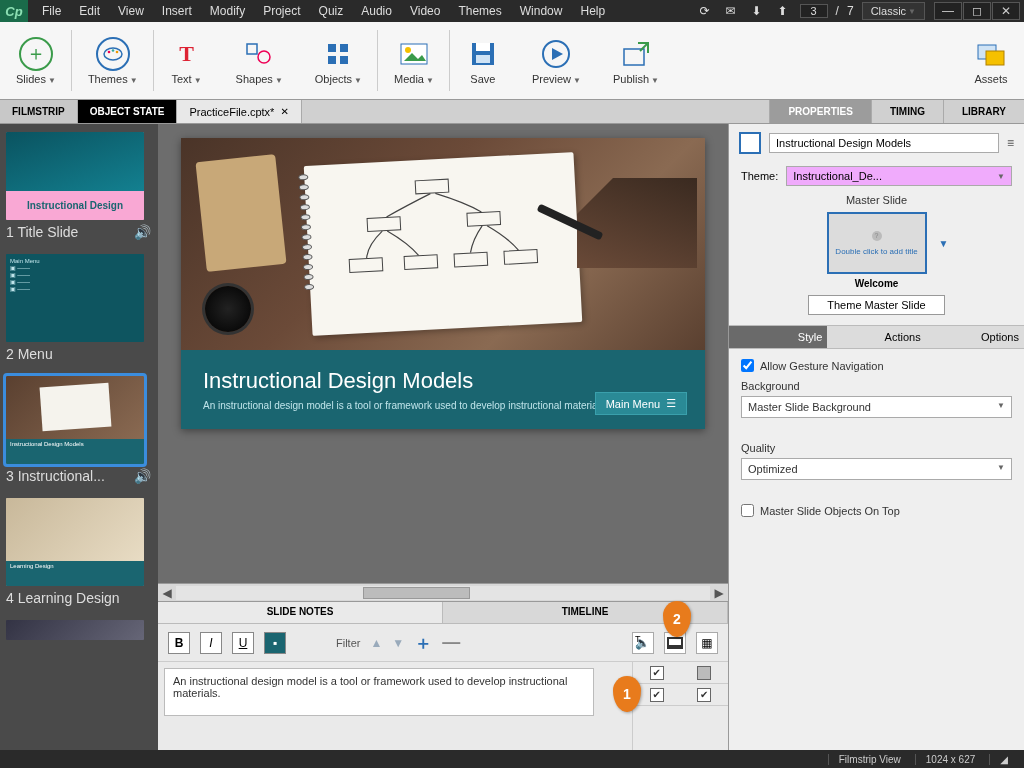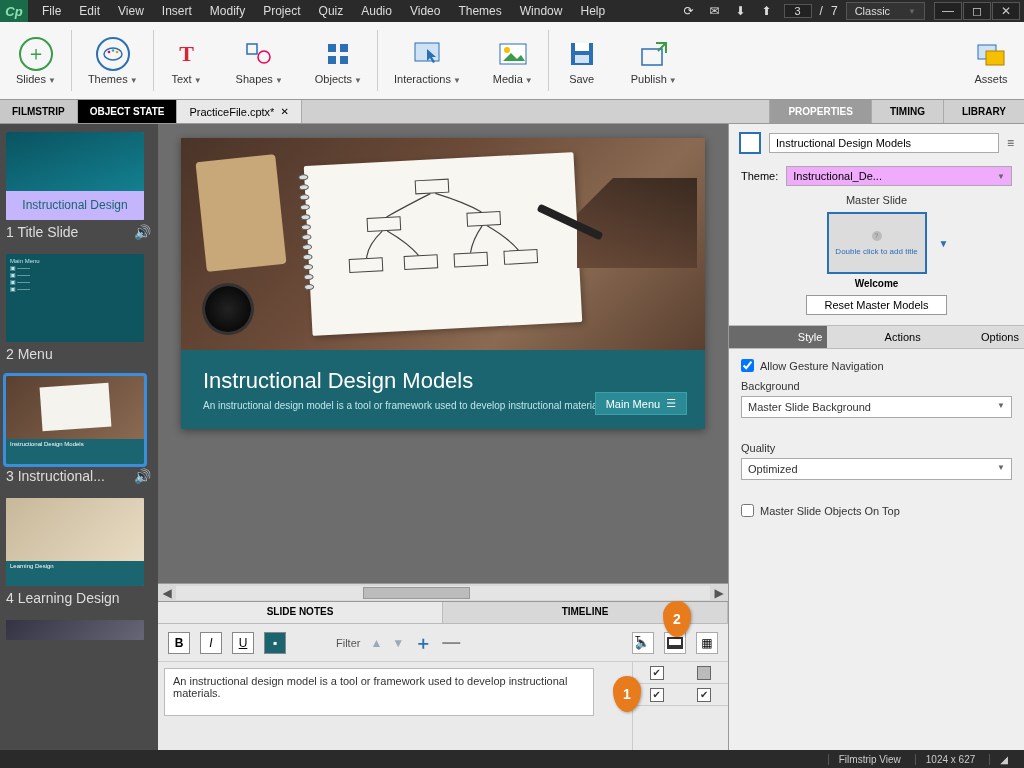--- a/index.html
+++ b/index.html
@@ -5,21 +5,21 @@
 * { margin: 0; padding: 0; box-sizing: border-box; font-family: "Segoe UI", Tahoma, sans-serif; }
 body { width: 1024px; height: 768px; overflow: hidden; background: #3a3a3a; font-size: 12px; }
 
 .titlebar { height: 22px; background: #2a2a2a; display: flex; align-items: center; color: #ddd; }
 .titlebar .logo { width: 28px; height: 22px; background: #1a6b4a; display: flex; align-items: center; justify-content: center; font-weight: bold; font-style: italic; font-size: 13px; color: #8de0b4; }
 .titlebar .menus { display: flex; gap: 2px; padding-left: 6px; }
 .titlebar .menus span { padding: 2px 8px; cursor: default; }
 .titlebar .right { margin-left: auto; display: flex; align-items: center; gap: 8px; padding-right: 4px; }
 .titlebar .icon { width: 18px; height: 14px; display: inline-flex; align-items: center; justify-content: center; }
 .titlebar .pagebox { background: #222; border: 1px solid #555; color: #ddd; width: 28px; text-align: center; font-size: 11px; }
-.titlebar .classic { padding: 2px 8px; background: #333; border: 1px solid #555; display: flex; align-items: center; gap: 16px; font-size: 11px;}
+.titlebar .classic { padding: 2px 8px; background: #333; border: 1px solid #555; display: flex; align-items: center; gap: 0; font-size: 11px;}
 .winctrl { display: flex; gap: 0; }
 .winctrl div { width: 28px; height: 18px; background: #222; border: 1px solid #555; display: flex; align-items: center; justify-content: center; color: #ccc; margin-left: 1px;}
 
 .ribbon { background: #f6f6f6; height: 78px; display: flex; border-bottom: 1px solid #999; }
 .ribbon-group { display: flex; flex-direction: column; align-items: center; justify-content: center; padding: 4px 16px; position: relative; }
 .ribbon-group.sep::after { content:""; position:absolute; right:0; top:8px; bottom:8px; width:1px; background:#ccc; }
 .ribbon-icon { width: 34px; height: 34px; border-radius: 50%; display: flex; align-items: center; justify-content: center; margin-bottom: 2px; }
 .ribbon-plain { width: 34px; height: 34px; display: flex; align-items: center; justify-content: center; margin-bottom: 2px; }
 .ribbon-label { font-size: 11px; color: #333; }
 .drop-caret { font-size: 8px; color: #666; margin-left: 2px; }
@@ -90,21 +90,21 @@
 .prop-tab.active { background:#6a6a6a; color:#fff;}
 .prop-body { padding:10px 12px; font-size:11px; color:#333;}
 .prop-body label { display:flex; align-items:center; gap:6px; margin-bottom:8px;}
 .prop-sec { margin-top:6px; margin-bottom:4px; font-size:11px;}
 .prop-sel { width:100%; border:1px solid #aaa; background:#fff; padding:4px 6px; font-size:11px; display:flex; justify-content:space-between; margin-bottom:24px;}
 
 .statusbar { height:18px; background:#2a2a2a; color:#ccc; font-size:10px; display:flex; align-items:center; justify-content:flex-end; padding:0 6px; gap:4px;}
 .statusbar .seg { border-left:1px solid #555; padding:0 10px;}
 
 
-.m1-top{flex:2;background:linear-gradient(160deg,#0a5360,#138090);} .m1-bot{flex:1;background:#c4b5fd;display:flex;align-items:center;justify-content:center;color:#1a6570;font-size:12px;font-weight:normal;}
+.m1-top{flex:2;background:linear-gradient(160deg,#0a5360,#138090);} .m1-bot{flex:1;background:#f9a8d4;display:flex;align-items:center;justify-content:center;color:#1a6570;font-size:10px;font-weight:bold;}
 .m2{display:flex;} .m2-l{width:30%;background:#e8f2f4;} .m2-r{flex:1;background:#0e5560;padding:4px;color:#bfe4ea;font-size:6px;}
 .m3-top{flex:3;background:linear-gradient(135deg,#5a4030,#8a6a52);display:flex;align-items:center;justify-content:center;} .m3-nb{width:50%;height:70%;background:#f5f3ed;transform:rotate(-4deg);} .m3-bot{flex:1;background:#1a6570;color:#fff;font-size:6px;padding:2px 4px;}
 .m4-top{flex:3;background:linear-gradient(135deg,#c8b89a,#e8dcc4);} .m4-bot{flex:1;background:#1a6570;color:#fff;font-size:6px;padding:2px 4px;}
 </style>
 </head>
 <body>
 
 <div class="titlebar">
   <div class="logo">Cp</div>
   <div class="menus">
@@ -174,48 +174,48 @@
     <div class="ribbon-plain">
         <svg width="24" height="24">
           <rect x="2" y="2" width="8" height="8" fill="#2b6fb5"></rect>
           <rect x="14" y="2" width="8" height="8" fill="#2b6fb5"></rect>
           <rect x="2" y="14" width="8" height="8" fill="#2b6fb5"></rect>
           <rect x="14" y="14" width="8" height="8" fill="#2b6fb5"></rect>
         </svg>
       </div>
     <div class="ribbon-label"><span>Objects</span><span class="drop-caret">▼</span></div>
   </div>
-  <div class="ribbon-group">
-    <div class="ribbon-plain">
-        <svg width="28" height="26">
-          <rect x="2" y="2" width="24" height="18" fill="#cfe3f5" stroke="#2b6fb5"></rect>
-          <path d="M14 8 L14 20 L17 17 L20 22 L22 21 L19 16 L23 16 Z" fill="#2b6fb5"></path>
-        </svg>
-      </div>
-    <div class="ribbon-label"><span>Interactions</span><span class="drop-caret">▼</span></div>
-  </div>
   <div class="ribbon-group sep">
     <div class="ribbon-plain">
         <svg width="28" height="22">
           <rect x="1" y="1" width="26" height="20" fill="#fff" stroke="#2b6fb5"></rect>
           <circle cx="8" cy="7" r="3" fill="#f5c000"></circle>
           <path d="M4 18 L12 10 L18 16 L22 12 L26 18 Z" fill="#3a9b4a"></path>
         </svg>
       </div>
     <div class="ribbon-label"><span>Media</span><span class="drop-caret">▼</span></div>
   </div>
   <div class="ribbon-group">
     <div class="ribbon-plain">
         <svg width="26" height="26">
           <rect x="2" y="2" width="22" height="22" fill="#2b6fb5"></rect>
           <rect x="6" y="2" width="14" height="8" fill="#fff"></rect>
           <rect x="6" y="14" width="14" height="8" fill="#cfe3f5"></rect>
         </svg>
       </div>
     <div class="ribbon-label"><span>Save</span></div>
+  </div>
+  <div class="ribbon-group">
+    <div class="ribbon-plain">
+        <svg width="30" height="30">
+          <circle cx="15" cy="15" r="13" fill="none" stroke="#2b6fb5" stroke-width="2"></circle>
+          <path d="M11 9 L22 15 L11 21 Z" fill="#2b6fb5"></path>
+        </svg>
+      </div>
+    <div class="ribbon-label"><span>Preview</span><span class="drop-caret">▼</span></div>
   </div>
   <div class="ribbon-group">
     <div class="ribbon-plain">
         <svg width="28" height="26">
           <rect x="2" y="8" width="20" height="16" fill="none" stroke="#2b6fb5" stroke-width="1.5"></rect>
           <path d="M16 2 L26 2 L26 12" fill="none" stroke="#3a9b4a" stroke-width="2"></path>
           <path d="M26 2 L18 10" stroke="#3a9b4a" stroke-width="2"></path>
         </svg>
       </div>
     <div class="ribbon-label"><span>Publish</span><span class="drop-caret">▼</span></div>
@@ -427,21 +427,21 @@
     </div>
     <div class="master-label">Master Slide</div>
     <div style="position:relative;display:flex;justify-content:center;">
       <div class="master-prev">
         <div style="width:10px;height:10px;background:#bbb;border-radius:50%;display:flex;align-items:center;justify-content:center;font-size:7px;color:#888;">?</div>
         <div class="master-cap">Double click to add title</div>
         <span class="master-caret">▼</span>
       </div>
     </div>
     <div class="welcome">Welcome</div>
-    <button class="reset-btn">Reset Master Models</button>
+    <button class="reset-btn">Theme Master Slide</button>
     <div class="prop-tabs">
       <div class="prop-tab active">Style</div>
       <div class="prop-tab">Actions</div>
       <div class="prop-tab">Options</div>
     </div>
     <div class="prop-body">
       <label>
           <input type="checkbox" checked="" style=""> 
           <span>Allow Gesture Navigation</span>
         </label>

